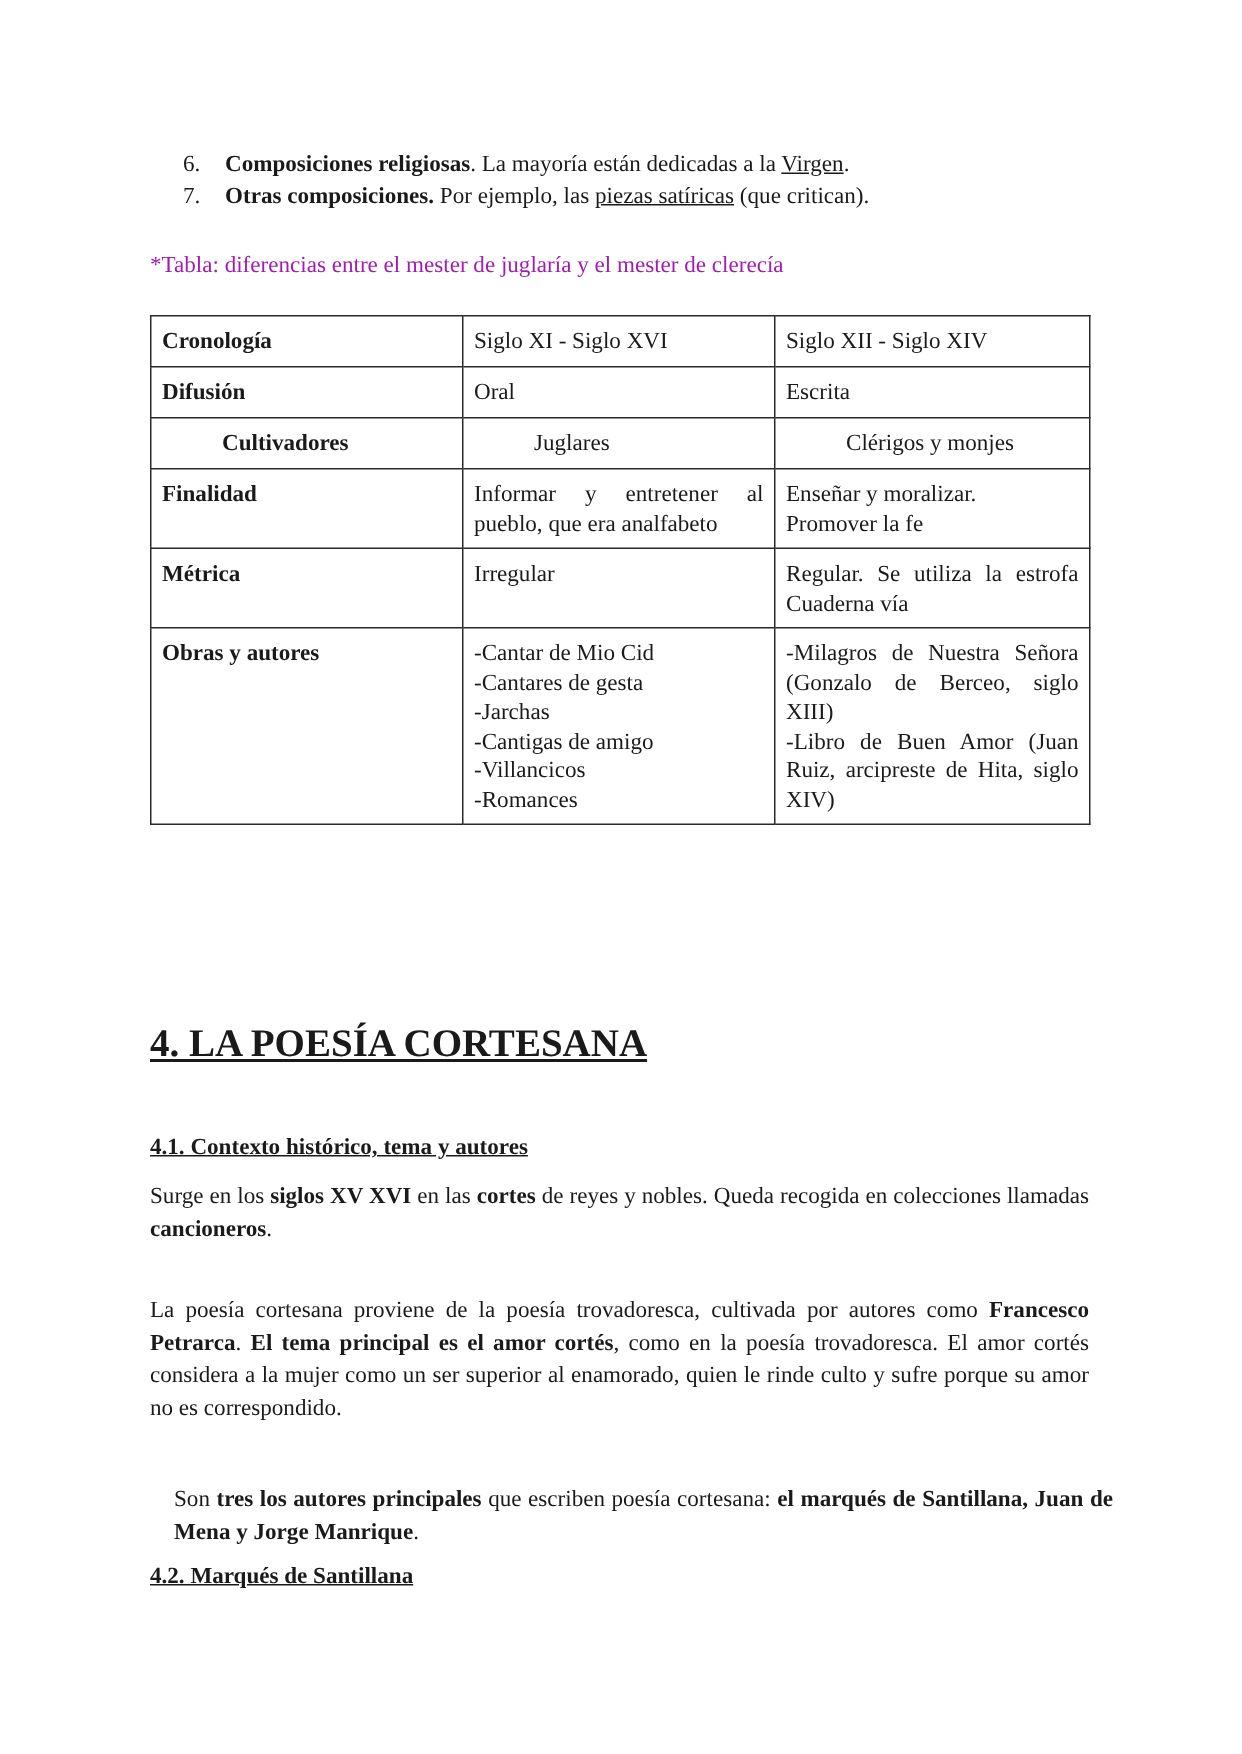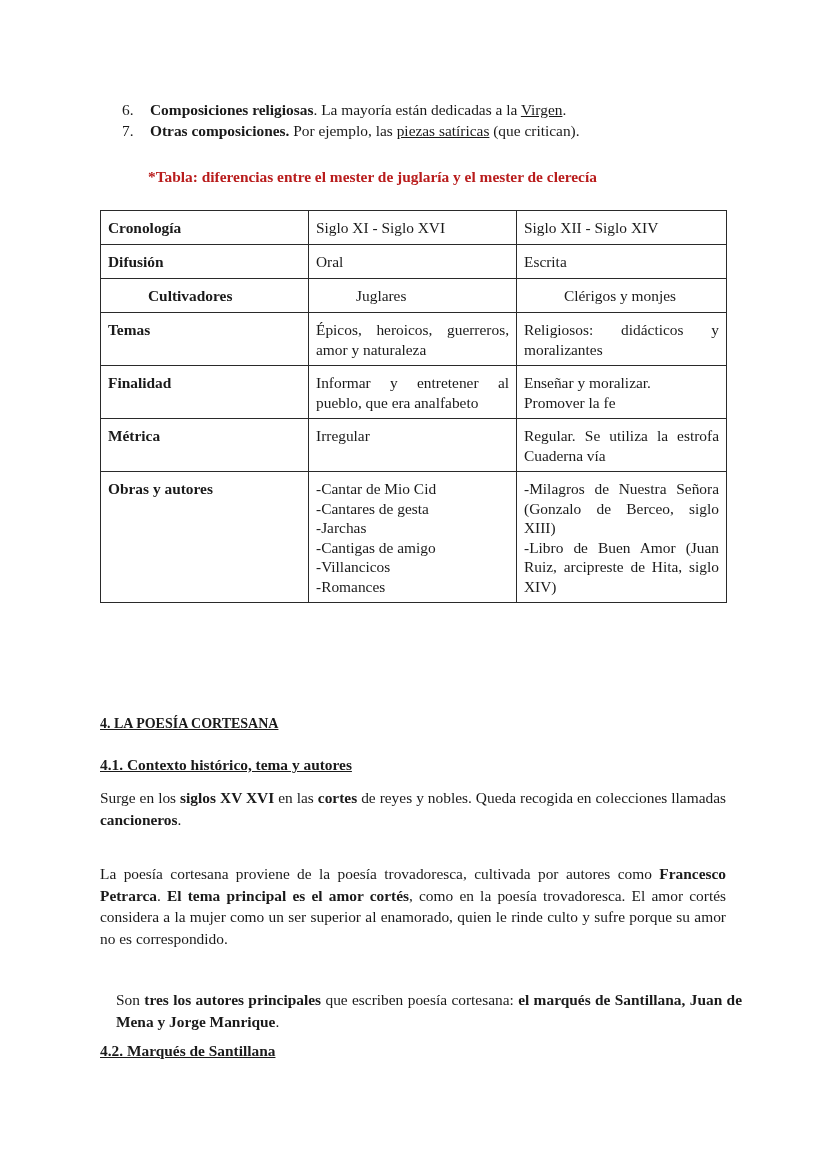--- a/index.html
+++ b/index.html
@@ -42,24 +42,23 @@
       left: 22px;
     }
     b, .b { font-weight: bold; }
     .u { text-decoration: underline; }
     .i { }
 
     .table-caption {
       position: absolute;
       left: 100px;
       top: 167px;
-      font-weight: bold;
-      color: #b91c1c;
-      white-space: nowrap;
-      margin-left: 48px;
+      font-weight: normal;
+      color: #a21caf;
+      white-space: nowrap;
     }
 
     table.cmp {
       position: absolute;
       left: 100px;
       top: 210px;
       width: 626px;
       border-collapse: collapse;
       table-layout: fixed;
     }
@@ -86,22 +85,22 @@
     .line { display: block; }
     .justify-line { display: block; text-align: justify; text-align-last: justify; }
     tr.r-crono td { height: 20px; }
     tr.r-dif td { height: 20px; }
     tr.r-cult td { height: 20px; padding-left: 47px; }
     tr.r-obras td { height: 117px; }
 
     .h-section {
       position: absolute;
       left: 100px;
-      top: 714px;
-      font-size: 14px;
+      top: 686px;
+      font-size: 26px;
       font-weight: bold;
       text-decoration: underline;
       white-space: nowrap;
     }
     .h-sub {
       position: absolute;
       left: 100px;
       font-weight: bold;
       text-decoration: underline;
       white-space: nowrap;
@@ -146,31 +145,20 @@
       <td class="rowhead">Difusión</td>
       <td>Oral</td>
       <td>Escrita</td>
     </tr>
     <tr class="r-cult">
       <td class="rowhead">Cultivadores</td>
       <td>Juglares</td>
       <td>Clérigos y monjes</td>
     </tr>
     <tr>
-      <td class="rowhead">Temas</td>
-      <td>
-        <span class="justify-line">Épicos, heroicos, guerreros,</span>
-        <span class="line">amor y naturaleza</span>
-      </td>
-      <td>
-        <span class="justify-line">Religiosos: didácticos y</span>
-        <span class="line">moralizantes</span>
-      </td>
-    </tr>
-    <tr>
       <td class="rowhead">Finalidad</td>
       <td>
         <span class="justify-line">Informar y entretener al</span>
         <span class="line">pueblo, que era analfabeto</span>
       </td>
       <td>
         <span class="line">Enseñar y moralizar.</span>
         <span class="line">Promover la fe</span>
       </td>
     </tr>

